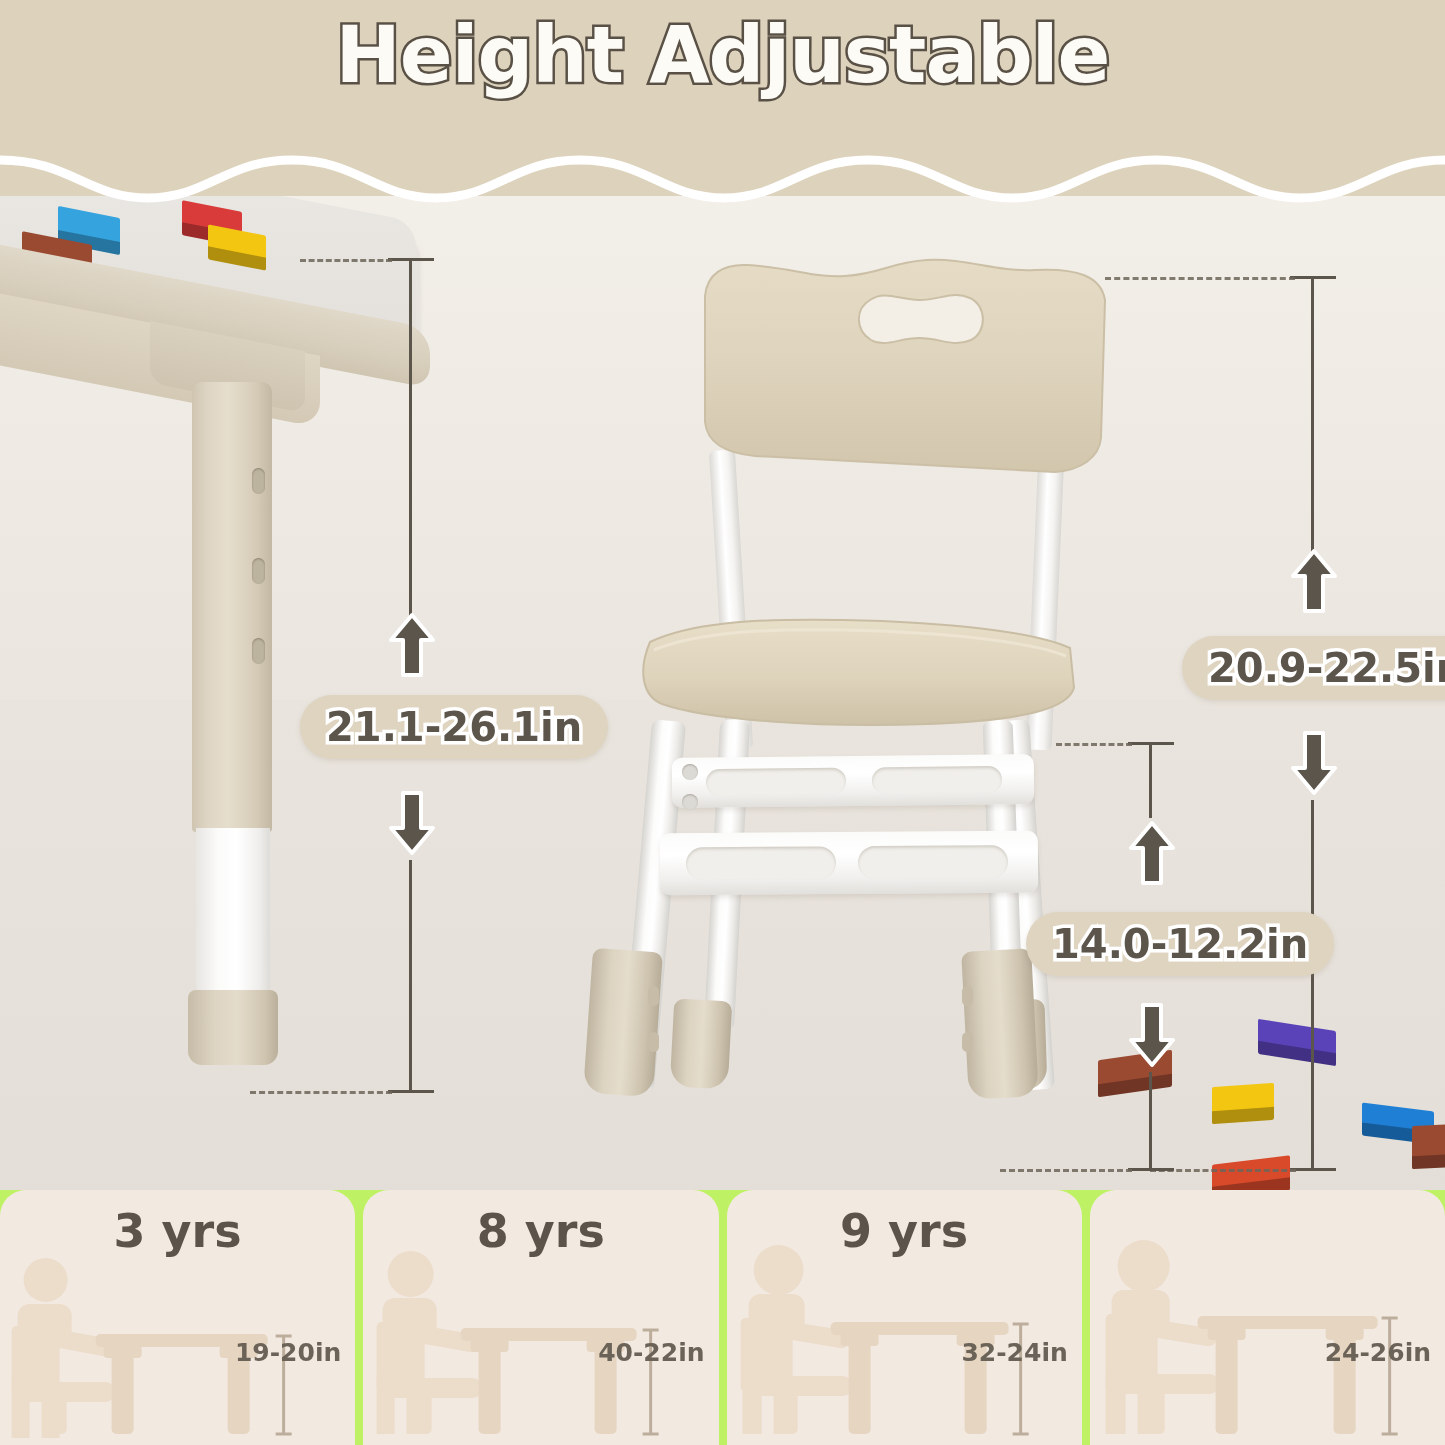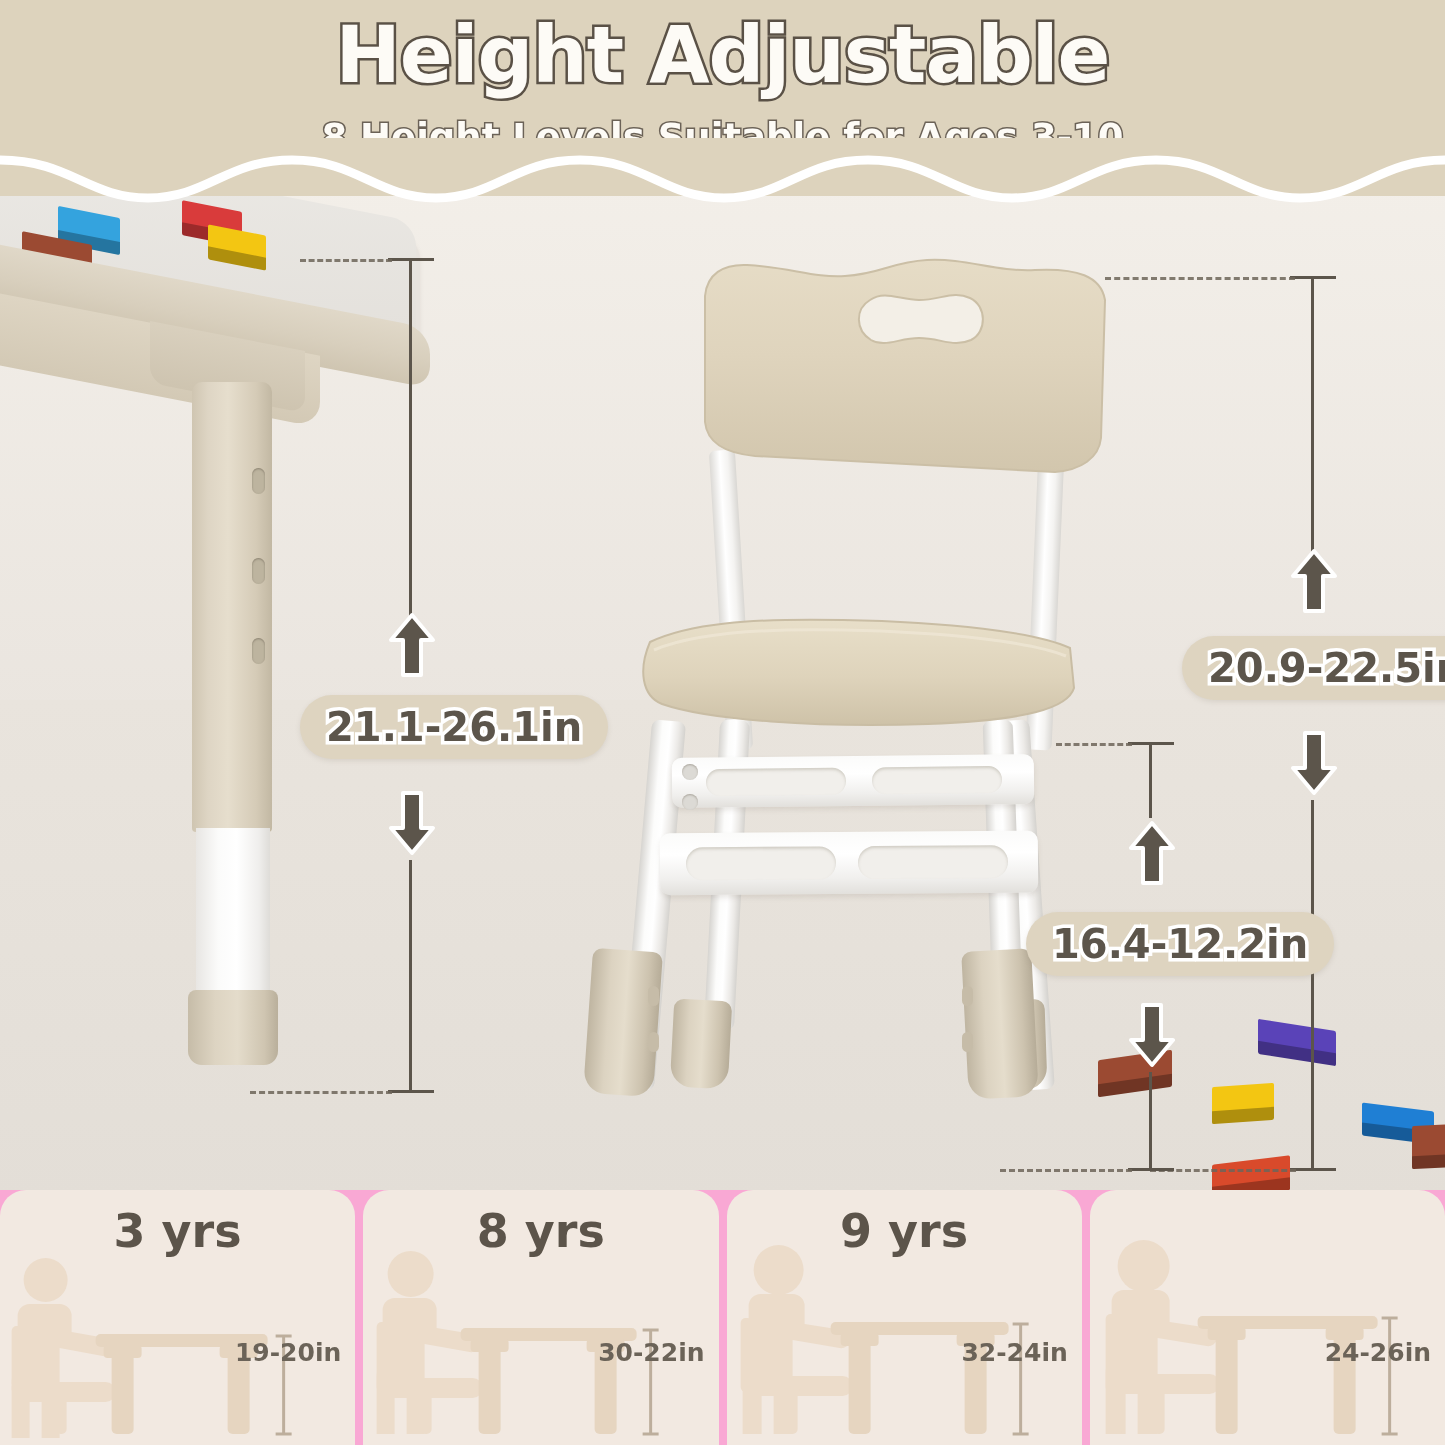--- a/index.html
+++ b/index.html
@@ -145,21 +145,21 @@
     padding:9px 26px;white-space:nowrap;
     font-size:40px;font-weight:bold;color:#5c554b;
     -webkit-text-stroke:7px #ffffff;paint-order:stroke fill;
     box-shadow:0 2px 5px rgba(140,130,112,.18);
   }
   .pill span{position:relative;}
 
   
   .cards{
     position:absolute;left:0;top:1190px;width:1445px;height:255px;
-    background:#f9a8d4;z-index:12;
+    background:#bef264;z-index:12;
     display:flex;gap:8px;
   }
   .card{
     position:relative;flex:1;height:255px;
     background:#f2e9e1;border-radius:26px 26px 0 0;overflow:hidden;
   }
   .card-title{
     position:absolute;left:0;top:14px;width:100%;text-align:center;
     font-size:46px;font-weight:bold;color:#5c544a;
   }
@@ -342,33 +342,32 @@
   </div>
 
   <div>
     <div class="dim-cap" style="left:1128px;top:742px;width:46px;"></div>
     <div class="dash" style="left:1056px;top:743px;width:76px;"></div>
     <div class="dim-line" style="left:1149px;top:742px;height:76px;"></div>
     <svg class="arrow" style="left:1128px;top:820px;" width="48" height="66" viewBox="0 0 48 66">
       <path d="M24,3 L45,28 L33,28 L33,63 L15,63 L15,28 L3,28 Z" fill="#5c554b" stroke="#ffffff" stroke-width="4" stroke-linejoin="round"></path>
     </svg>
     <div class="pill" style="left:1026px;top:912px;">
-      <span>16.4-12.2in</span>
+      <span>14.0-12.2in</span>
     </div>
     <svg class="arrow" style="left:1128px;top:1002px;" width="48" height="66" viewBox="0 0 48 66">
       <path d="M24,63 L45,38 L33,38 L33,3 L15,3 L15,38 L3,38 Z" fill="#5c554b" stroke="#ffffff" stroke-width="4" stroke-linejoin="round"></path>
     </svg>
     <div class="dim-line" style="left:1149px;top:1072px;height:98px;"></div>
     <div class="dim-cap" style="left:1128px;top:1168px;width:46px;"></div>
     <div class="dash" style="left:1000px;top:1169px;width:132px;"></div>
   </div>
 
   <div class="header-band">
     <div class="title">Height Adjustable</div>
-    <div class="subtitle">8 Height Levels   Suitable for Ages 3-10</div>
   </div>
   <svg class="scallop" viewBox="0 0 1445 68" preserveAspectRatio="none">
     <path d="M0,0 L1445,0 L1445,20
              C1380,20 1360,58 1300,58 C1240,58 1222,20 1156,20
              C1090,20 1072,58 1012,58 C952,58 934,20 868,20
              C802,20 784,58 724,58 C664,58 646,20 580,20
              C514,20 496,58 436,58 C376,58 358,20 292,20
              C226,20 208,58 148,58 C88,58 70,20 0,20 Z" fill="#ddd3bd"></path>
     <path d="M1445,22 C1380,22 1360,60 1300,60 C1240,60 1222,22 1156,22
              C1090,22 1072,60 1012,60 C952,60 934,22 868,22
@@ -423,21 +422,21 @@
           <rect x="224" y="101" width="22" height="95" rx="5"></rect>
           <rect x="100" y="101" width="38" height="13" rx="4"></rect>
           <rect x="216" y="101" width="38" height="13" rx="4"></rect>
         </g>
         <g stroke="#bdae9c" stroke-width="3" fill="none">
           <line x1="280" y1="92" x2="280" y2="196"></line>
           <line x1="272" y1="92" x2="288" y2="92"></line>
           <line x1="272" y1="196" x2="288" y2="196"></line>
         </g>
       </svg>
-      <div class="card-dim">30-22in</div>
+      <div class="card-dim">40-22in</div>
     </div>
 
     <div class="card">
       <div class="card-title">9 yrs</div>
       <svg class="card-svg" viewBox="0 0 340 200" preserveAspectRatio="xMidYMax meet">
         <g fill="#ecdcca">
           <circle cx="44" cy="32" r="25"></circle>
           <path d="M26,56 h32 a12,12 0 0 1 12,12 v18 l38,6 a9,9 0 0 1 -3,18 l-47,-8 v36 h50 a10,10 0 0 1 0,20 h-50 v38 h-19 v-38 h-12 v38 h-19 v-60 a20,20 0 0 1 6,-14 v-54 a12,12 0 0 1 12,-12 z"></path>
           <rect x="6" y="80" width="12" height="70" rx="5"></rect>
           <rect x="6" y="142" width="60" height="12" rx="5"></rect>

